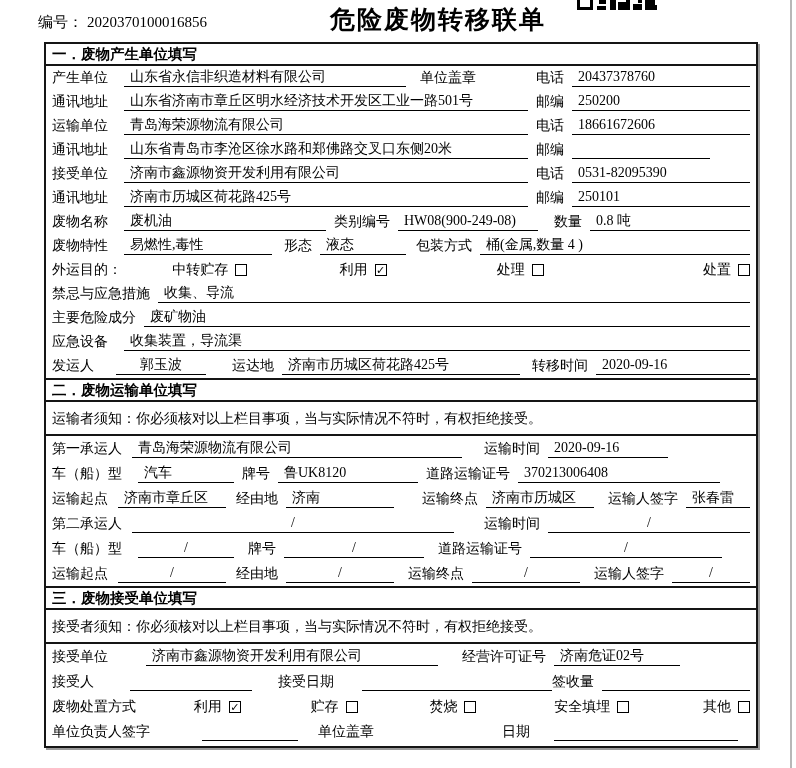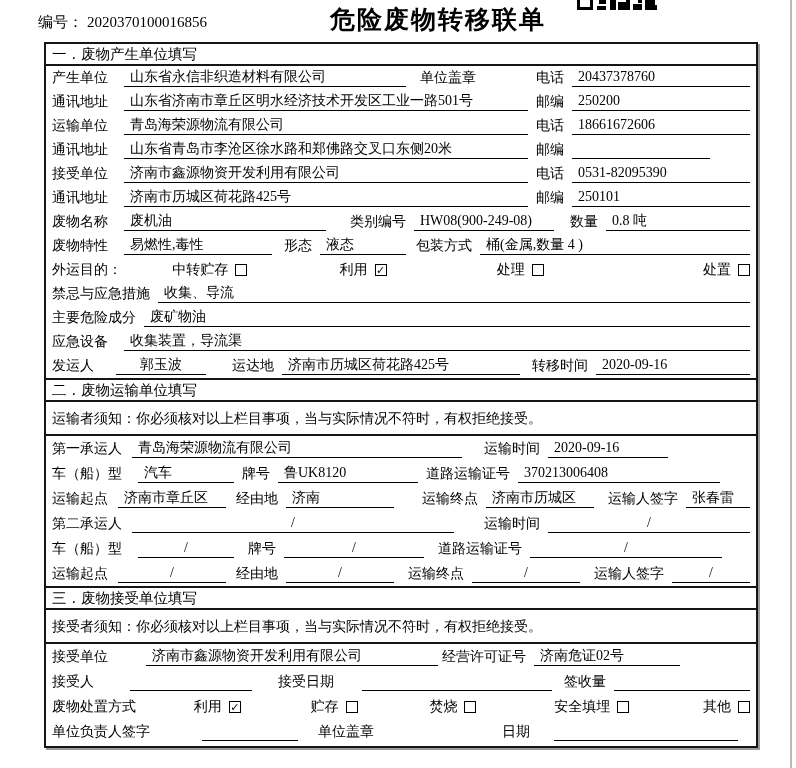--- a/index.html
+++ b/index.html
@@ -11,21 +11,21 @@
 
   .doc-no { position:absolute; left:38px; top:13px; font-size:15px; white-space:nowrap; }
   .doc-no .num { margin-left:4px;margin-top:16px; }
   .doc-title { position:absolute; left:330px; top:3px; font-size:25px; font-weight:bold;
     font-family:"Liberation Sans","DejaVu Sans",sans-serif; letter-spacing:2px; white-space:nowrap; }
   .qr { position:absolute; left:577px; top:0; }
 
   .formbox { position:absolute; left:44px; top:42px; width:714px; height:706px;
     border:2px solid #151515; background:#fff; box-shadow:2px 2px 0 #9a9a9a; }
 
-  .sec-h { height:22px; line-height:20px; border-bottom:2px solid #151515; font-weight:normal;
+  .sec-h { height:22px; line-height:20px; border-bottom:2px solid #151515; font-weight:bold;
     font-size:14.5px; padding-left:6px; font-family:"Liberation Sans","DejaVu Sans",sans-serif; }
   .sec-h.bt { border-top:2px solid #151515; height:24px; line-height:21px; }
   .notice { height:34px; line-height:33px; border-bottom:2px solid #151515;
     font-size:14px; padding-left:6px; white-space:nowrap; }
 
   .row { display:flex; align-items:flex-end; height:24px; padding:0 6px 3px 6px; font-size:14px;justify-content:space-between; }
   .row.h25 { height:25px; }
   .lbl { flex:none; white-space:nowrap; margin-right:8px; line-height:19px; }
   .u { border-bottom:1px solid #000; white-space:nowrap; overflow:hidden; flex:none;
     min-height:19px; line-height:19px; padding:0 2px 0 6px; }
@@ -125,21 +125,21 @@
     <span class="u fx">济南市历城区荷花路425号</span>
     <span class="rgroup">
       <span class="lbl">邮编</span>
       <span class="u">250101</span>
     </span>
   </div>
 
   <div class="row">
     <span class="lbl" style="width:64px">废物名称</span>
     <span class="u" style="width:202px">废机油</span>
-    <span class="lbl" style="margin-left:24px">类别编号</span>
+    <span class="lbl" style="margin-left:8px">类别编号</span>
     <span class="u" style="width:140px">HW08(900-249-08)</span>
     <span class="lbl" style="margin-left:16px">数量</span>
     <span class="u fx">0.8 吨</span>
   </div>
 
   <div class="row">
     <span class="lbl" style="width:64px">废物特性</span>
     <span class="u" style="width:148px">易燃性,毒性</span>
     <span class="lbl" style="margin-left:12px">形态</span>
     <span class="u" style="width:86px">液态</span>
@@ -248,30 +248,30 @@
     <span class="lbl" style="margin-left:14px">运输人签字</span>
     <span class="u fx ctr">/</span>
   </div>
 
   <div class="sec-h bt">三．废物接受单位填写</div>
   <div class="notice">接受者须知：你必须核对以上栏目事项，当与实际情况不符时，有权拒绝接受。</div>
 
   <div class="row h25">
     <span class="lbl" style="width:86px">接受单位</span>
     <span class="u" style="width:292px">济南市鑫源物资开发利用有限公司</span>
-    <span class="lbl" style="margin-left:4px">经营许可证号</span>
+    <span class="lbl" style="margin-left:24px">经营许可证号</span>
     <span class="u fx" style="margin-right:70px">济南危证02号</span>
   </div>
 
   <div class="row h25">
     <span class="lbl" style="width:70px">接受人</span>
     <span class="u" style="width:122px"></span>
     <span class="lbl" style="margin-left:26px">接受日期</span>
     <span class="u" style="width:190px;margin-left:20px"></span>
-    <span class="lbl" style="margin-left:12px">签收量</span>
+    <span class="lbl" style="">签收量</span>
     <span class="u fx"></span>
   </div>
 
   <div class="row h25">
     <span class="lbl" style="margin-right:0">废物处置方式</span>
     <span class="opt" style="margin-left:24px">
       <span>利用</span>
       <span class="cb">✓</span>
     </span>
     <span class="opt" style="margin-left:36px">

